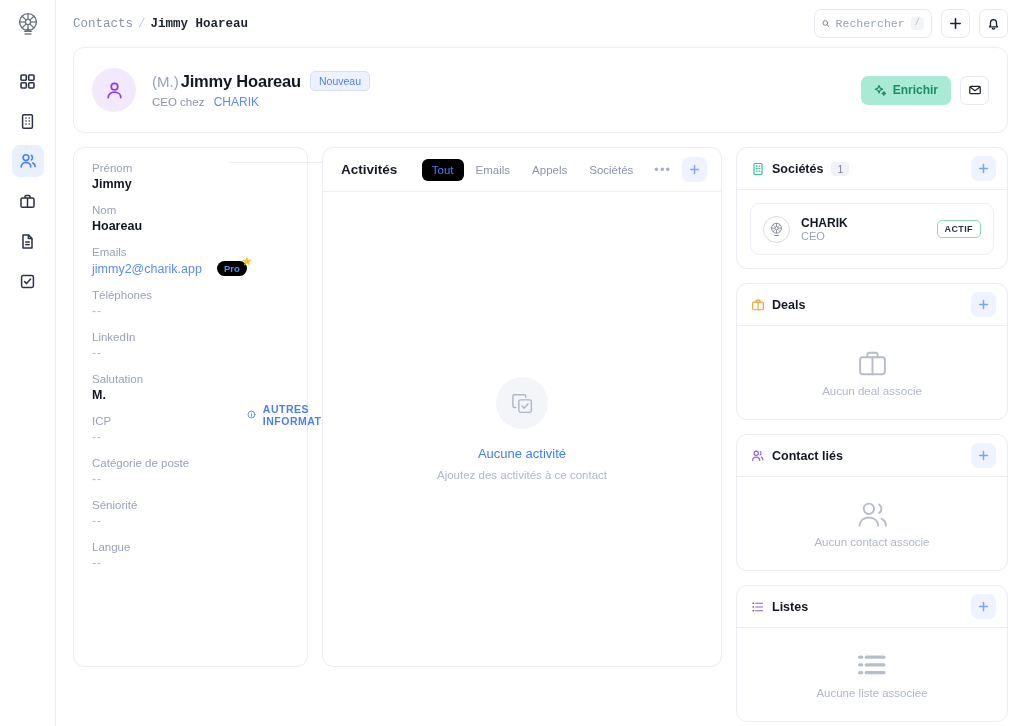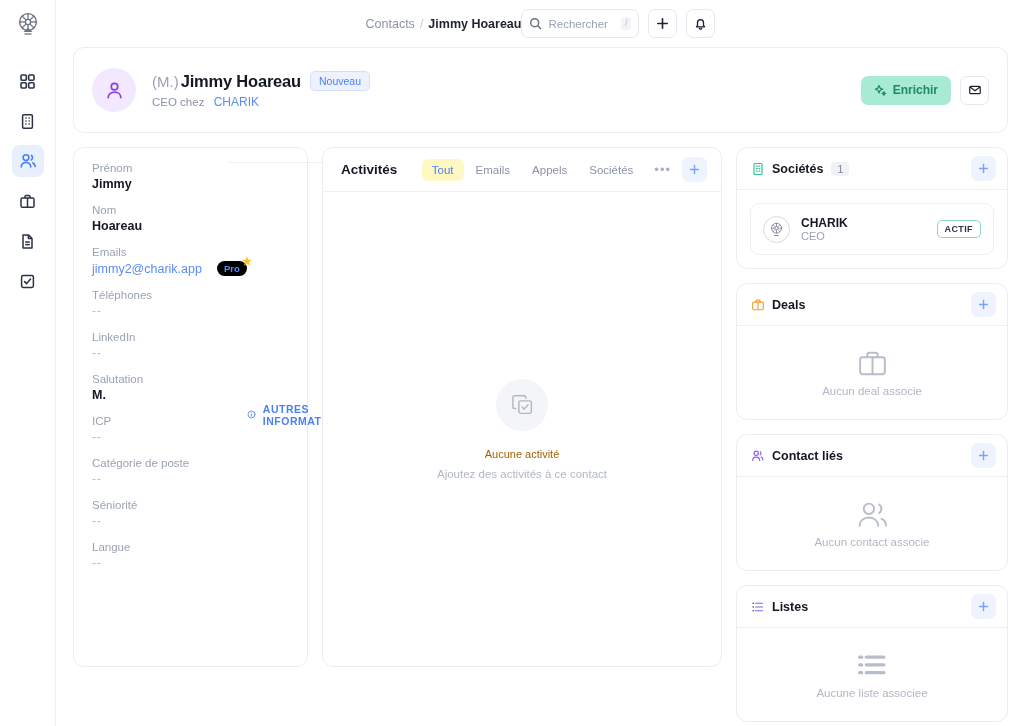--- a/index.html
+++ b/index.html
@@ -27,22 +27,23 @@
     color: #2b3245; cursor: pointer;
   }
   .nav-item.active { background: #e8f0fe; color: #4b7ff5; }
 
   
   .main { flex: 1 1 auto; height: 726px; display: flex; flex-direction: column; background:#ffffff; }
 
   
   .topbar {
     height: 47px; flex: 0 0 47px;
-    display: flex; align-items: center; justify-content: center;
+    display: flex; align-items: center; justify-content: space-between;
     padding: 0 16px 0 17px;
+    font-family: Liberation Mono, monospace;
   }
   .breadcrumb { font-size: 12.5px; display: flex; align-items: center; gap: 5px; }
   .crumb-link { color: #7c8persist; }
   .crumb-link { color: #8b93a7; cursor: pointer; }
   .crumb-sep { color: #c2c8d4; }
   .crumb-current { color: #1e2330; font-weight: bold; }
 
   .top-actions { display: flex; align-items: center; gap: 9px; }
   .search-box {
     width: 118px; height: 29px; border: 1px solid #e6e9ef; border-radius: 7px;
@@ -126,36 +127,36 @@
   
   .activities { height: 520px; display: flex; flex-direction: column; }
   .act-head {
     height: 44px; flex: 0 0 44px; display: flex; align-items: center;
     padding: 0 14px 0 18px; border-bottom: 1px solid #eeeff4; gap: 4px;
   }
   .act-title { font-size: 13.5px; font-weight: bold; color: #141824; margin-right: auto; }
   .tab {
     font-size: 11.5px; color: #8b93a7; padding: 5px 10px; border-radius: 6px; cursor: pointer;
   }
-  .tab.active { background: #fef9c3; color: #4b7ff5; }
+  .tab.active { background: #000000; color: #4b7ff5; }
   .dots { color: #a9b0bf; font-size: 13px; padding: 0 7px; cursor: pointer; letter-spacing:1px; }
   .plus-sq {
     width: 25px; height: 25px; border-radius: 7px; background: #eef3fe; color: #7ba3f7;
     display: flex; align-items: center; justify-content: center; cursor: pointer;
     font-size: 16px; line-height: 1;
   }
   .act-body {
     flex: 1 1 auto; display: flex; flex-direction: column;
     align-items: center; justify-content: center; gap: 0;
   }
   .empty-circle {
     width: 52px; height: 52px; border-radius: 50%; background: #f4f5f8;
     display: flex; align-items: center; justify-content: center; color: #b0b7c5;
   }
-  .empty-title { font-size: 11px; color: #a16207; margin-top: 17px; }
+  .empty-title { font-size: 13px; color: #3b82f6; margin-top: 17px; }
   .empty-sub { font-size: 11.5px; color: #b0b7c5; margin-top: 8px; }
 
   
   .panel { margin-bottom: 14px; }
   .panel-head {
     height: 42px; display: flex; align-items: center; padding: 0 11px 0 14px;
     border-bottom: 1px solid #eeeff4; gap: 7px;
   }
   .panel-title { font-size: 12.5px; font-weight: bold; color: #141824; }
   .count-pill {

